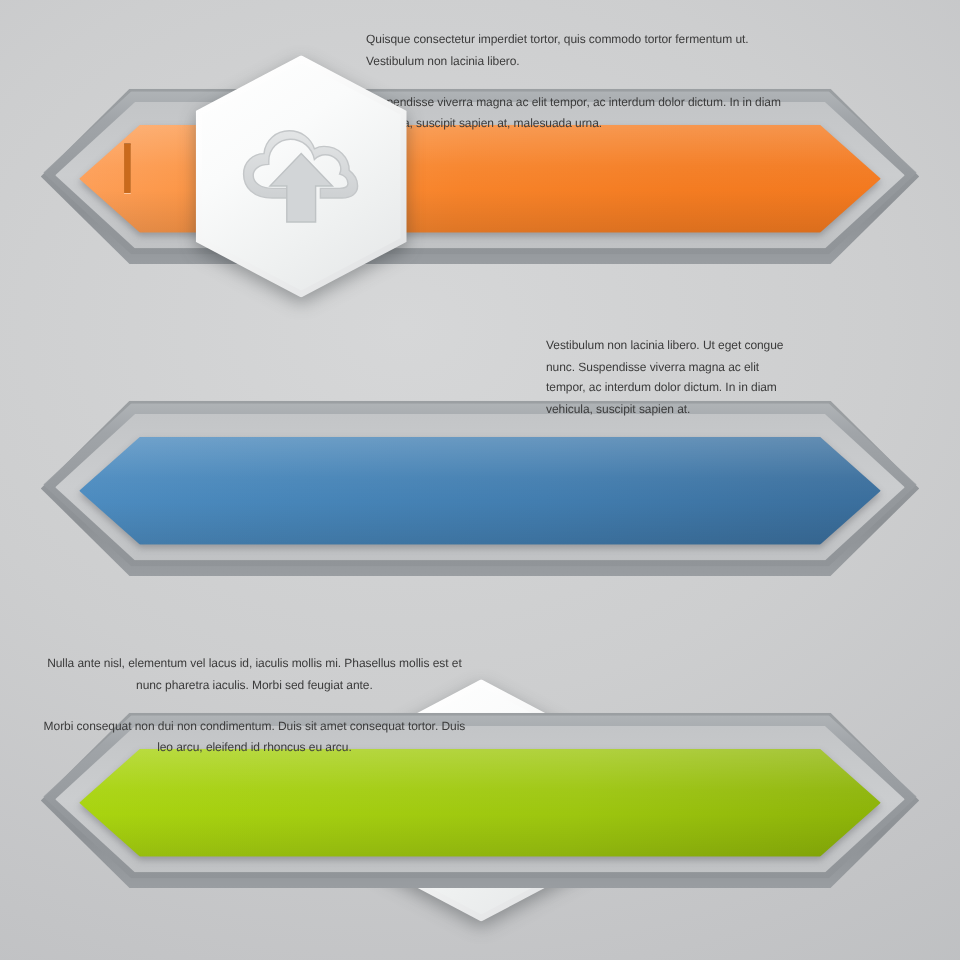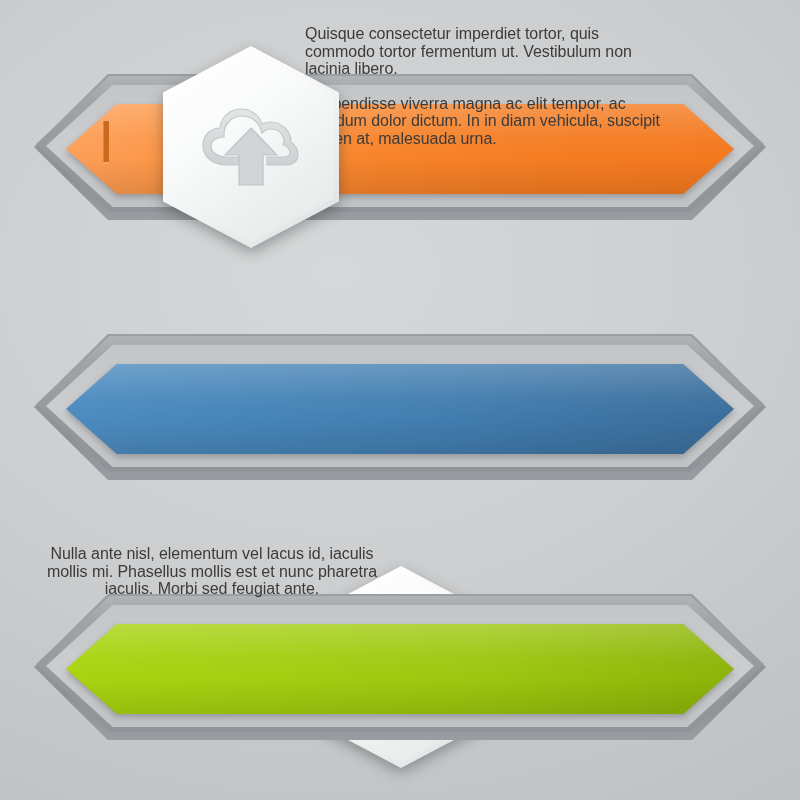--- a/index.html
+++ b/index.html
@@ -91,21 +91,21 @@
 
   
   .bar.orange  { background: linear-gradient(100deg, #fda05a 0%, #fb923f 22%, #f7832a 48%, #f47c22 74%, #f3791f 100%); }
   .bar.blue    { background: linear-gradient(100deg, #4d8cc0 0%, #4785b8 28%, #427daf 58%, #3d73a2 85%, #3a6e9c 100%); }
   .bar.green   { background: linear-gradient(100deg, #a9d40f 0%, #a4ce10 30%, #9dc60f 62%, #93ba0b 86%, #8cb308 100%); }
 
   
   .bar-text {
     position: absolute;
     color: #3b3b3b;
-    font-size: 16px;
+    font-size: 10px;
     line-height: 17.5px;
     letter-spacing: -0.05px;
   }
   .bar-text p { margin: 0; }
   .bar-text p + p { margin-top: 17px; }
 
   #row1 .bar-text { left: 305px; top: 13px; width: 360px; }
   #row2 .bar-text { left: 455px; top: 8px;  width: 200px; }
   #row3 .bar-text { left: 32px;  top: 13px; width: 360px; }
 
@@ -220,20 +220,23 @@
       <div class="frame"></div>
       <div class="frame-hi"></div>
       <div class="frame-inner"></div>
     </div>
 
     <div class="bar-wrap">
       <div class="bar blue"></div>
       <div class="bar-gloss"></div>
     </div>
 
+    <div class="bar-text">
+      <p>Vestibulum non lacinia libero. Ut eget congue nunc. Suspendisse viverra magna ac elit tempor, ac interdum dolor dictum. In in diam vehicula, suscipit sapien at.</p>
+    </div>
 
     <div class="badge">
       <div class="badge-shape"></div>
       <div class="badge-bevel"></div>
       <div class="badge-icon">
         <svg width="108" height="96" viewBox="0 0 108 96" aria-hidden="true">
           <defs>
             <linearGradient id="gIcon2" x1="0" y1="0" x2="0" y2="1">
               <stop offset="0" stop-color="#e5e7e8"></stop>
               <stop offset="1" stop-color="#ced1d3"></stop>
@@ -266,17 +269,18 @@
       <div class="frame-inner"></div>
     </div>
 
     <div class="bar-wrap">
       <div class="bar green"></div>
       <div class="bar-gloss"></div>
     </div>
 
     <div class="bar-text">
       <p>Nulla ante nisl, elementum vel lacus id, iaculis mollis mi. Phasellus mollis est et nunc pharetra iaculis. Morbi sed feugiat ante.</p>
+      <p>Morbi consequat non dui non condimentum. Duis sit amet consequat tortor. Duis leo arcu, eleifend id rhoncus eu arcu.</p>
     </div>
 
   </section>
 
 </div>
 
 </body></html>

